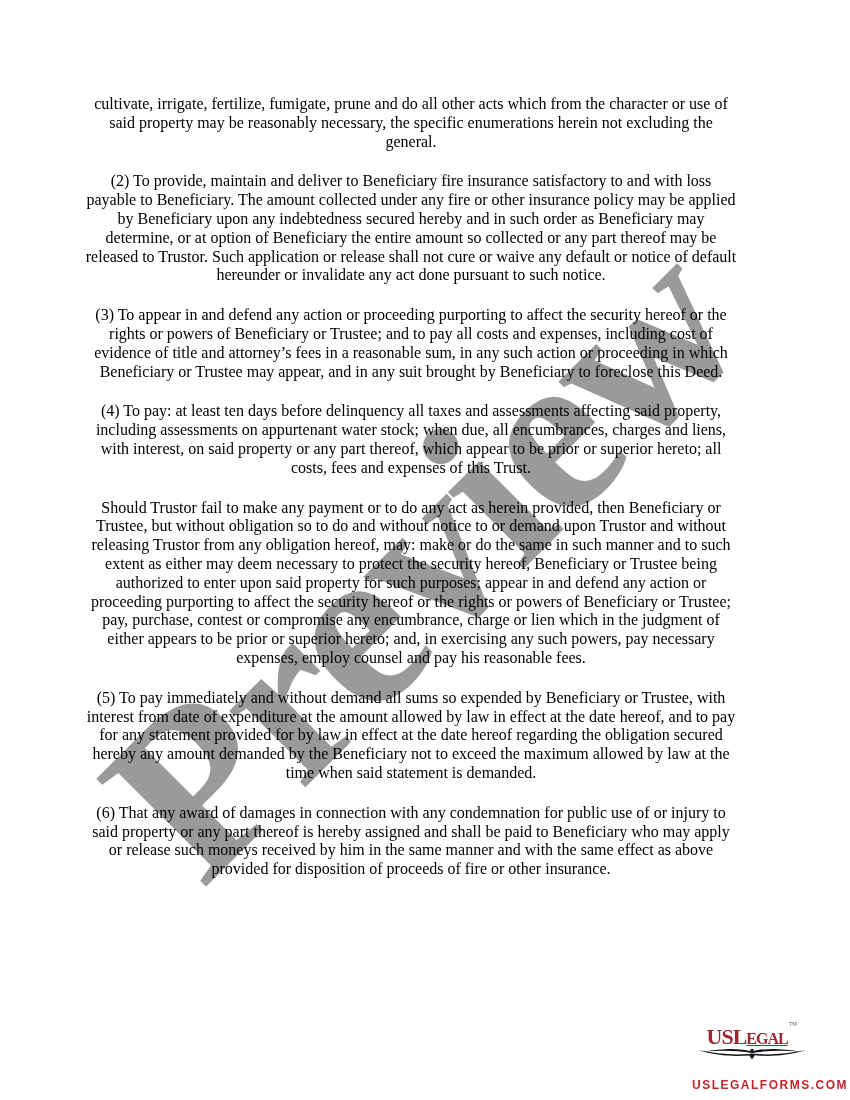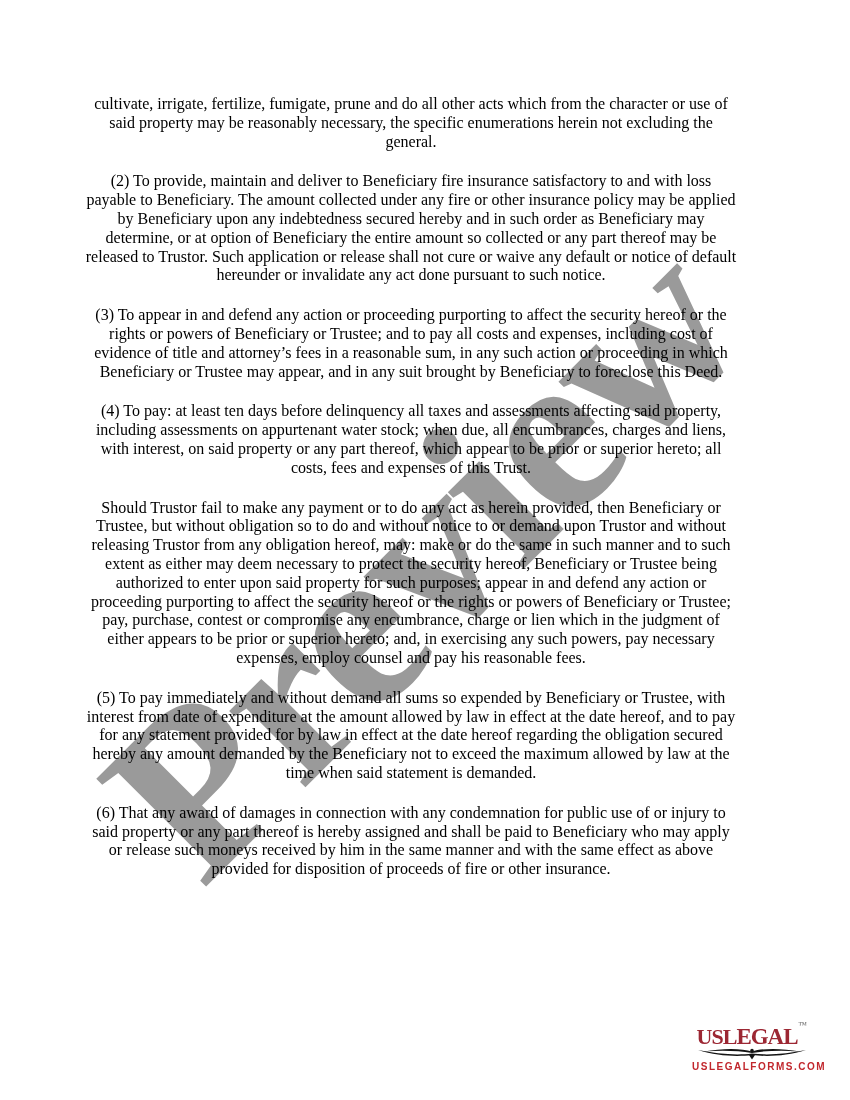--- a/index.html
+++ b/index.html
@@ -57,40 +57,40 @@
   }
   .logo-word {
     font-family: "Liberation Serif", serif;
     font-weight: 700;
     color: #9c2733;
     letter-spacing: -1px;
     line-height: 1;
     white-space: nowrap;
   }
   .logo-word .lg { font-size: 22px; }
-  .logo-word .sm { font-size: 23px; }
+  .logo-word .sm { font-size: 16px; text-decoration: underline; }
   .logo-word .tm {
     font-size: 9px;
     color: #666666;
     vertical-align: 16px;
     letter-spacing: 0;
     margin-left: 1px;
     font-weight: 400;
   }
   .logo-wings {
     display: block;
     margin: -1px auto 0 auto;
   }
   .logo-site {
     font-family: "Liberation Sans", sans-serif;
     font-weight: 700;
-    font-size: 10px;
+    font-size: 12px;
     letter-spacing: 1.5px;
     color: #c1272d;
-    margin-top: 1px;
+    margin-top: 18px;
     white-space: nowrap;
   }
 </style>
 </head>
 <body>
 
 <div class="page">
 
   <div class="watermark">Preview</div>
 

